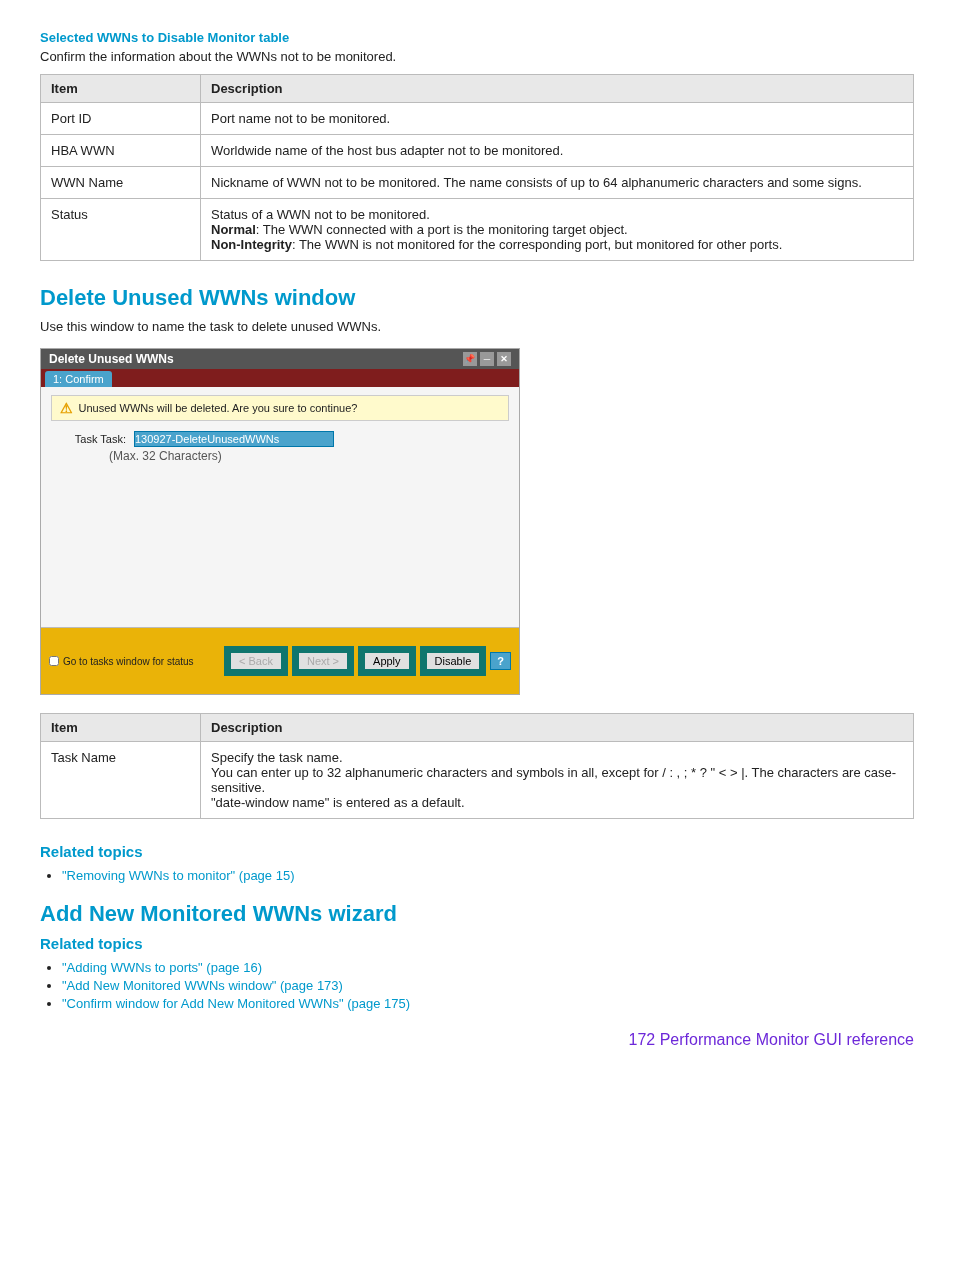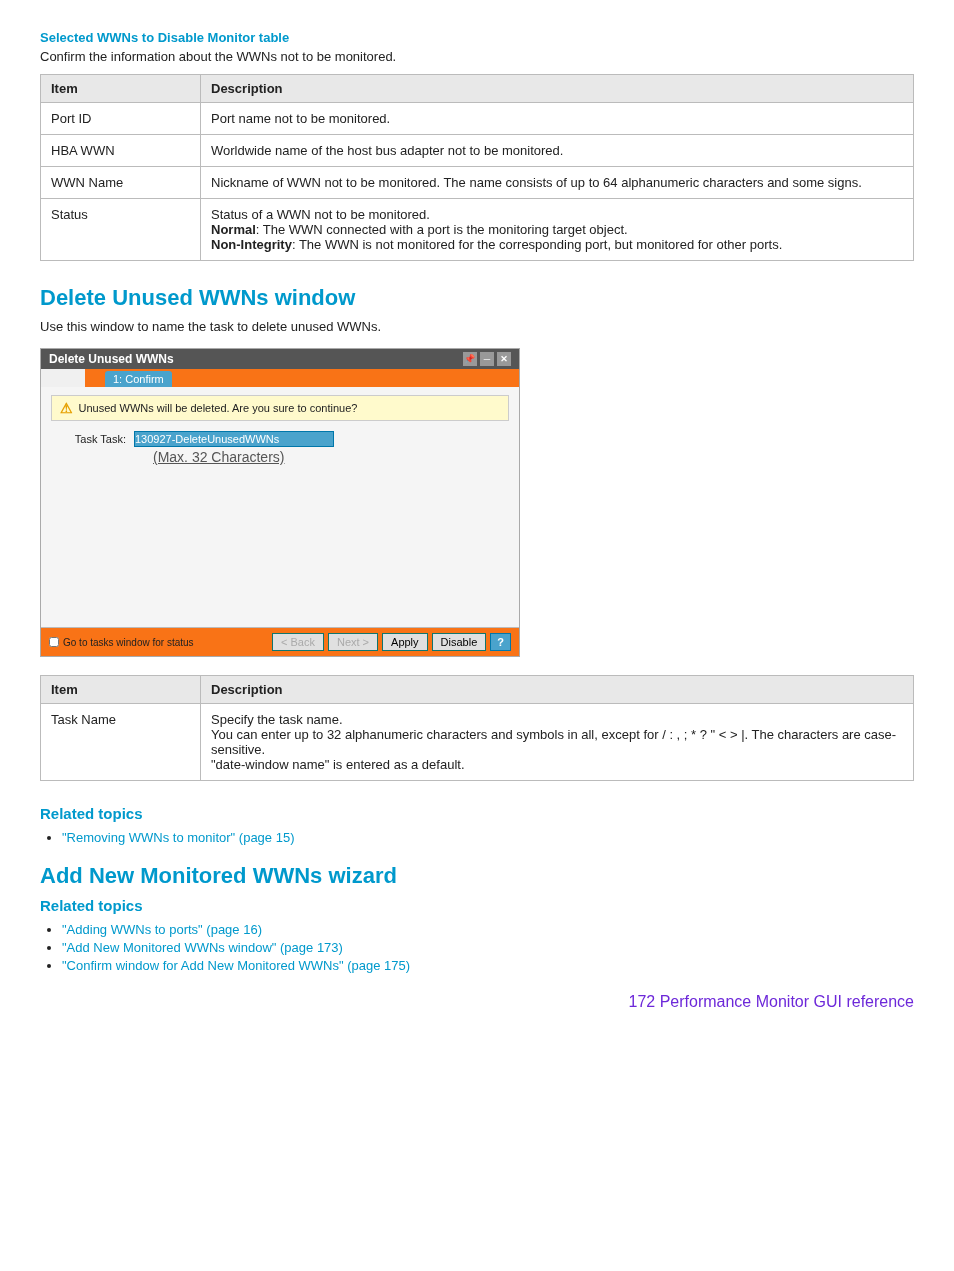--- a/index.html
+++ b/index.html
@@ -90,24 +90,23 @@
       color: #fff;
       width: 14px;
       height: 14px;
       font-size: 9px;
       display: flex;
       align-items: center;
       justify-content: center;
       cursor: pointer;
     }
     .dialog-tabs {
-      background: #f97316;
-      padding: 2px 4px 0 20px;
-      display: flex;
-      margin-left: 44px;
+      background: #7f1d1d;
+      padding: 2px 4px 0 4px;
+      display: flex;
     }
     .dialog-tab {
       background: #4aa3cc;
       color: #fff;
       font-size: 11px;
       padding: 2px 8px;
       border-top-left-radius: 3px;
       border-top-right-radius: 3px;
       margin-right: 2px;
     }
@@ -145,29 +144,28 @@
     }
     .dialog-form-input {
       background: #4aa3cc;
       color: #fff;
       border: 1px solid #0077aa;
       font-size: 11px;
       padding: 1px 0;
       width: 200px;
     }
     .dialog-form-hint {
-      font-size: 14px;
+      font-size: 12px;
       color: #555;
-      margin-left: 102px;
-      text-decoration: underline;
+      margin-left: 58px;
     }
     .dialog-footer {
-      background: #f97316;
+      background: #eab308;
       border-top: 1px solid #bbb;
-      padding: 5px 8px;
+      padding: 18px 8px;
       display: flex;
       align-items: center;
       justify-content: flex-end;
       gap: 4px;
       font-size: 11px;
     }
     .dialog-footer-left {
       display: flex;
       align-items: center;
       gap: 4px;
@@ -175,21 +173,21 @@
     }
     .dialog-checkbox-small {
       width: 10px;
       height: 10px;
     }
     .dialog-footer-label {
       font-size: 10px;
     }
     .dialog-btn {
       background: #e0e0e0;
-      border: 1px solid #0f766e;
+      border: 7px solid #0f766e;
       padding: 2px 8px;
       font-size: 11px;
       cursor: pointer;
     }
     .dialog-btn-disabled {
       color: #aaa;
     }
     .dialog-btn-help {
       background: #4aa3cc;
       color: #fff;

